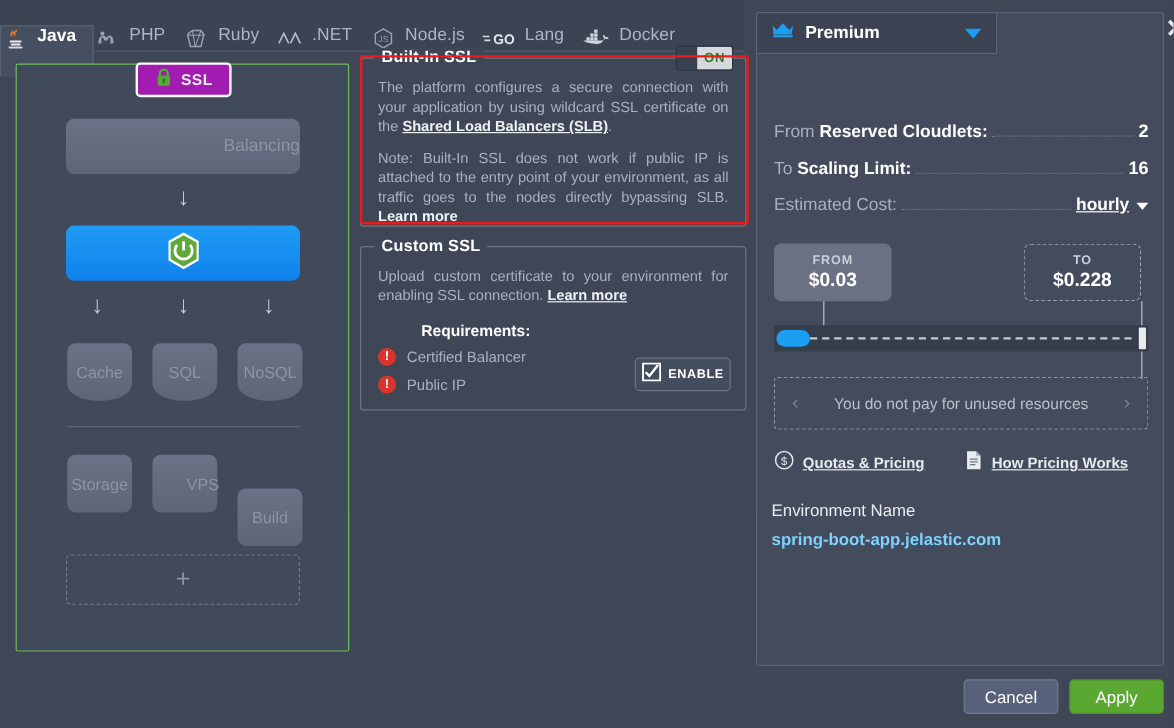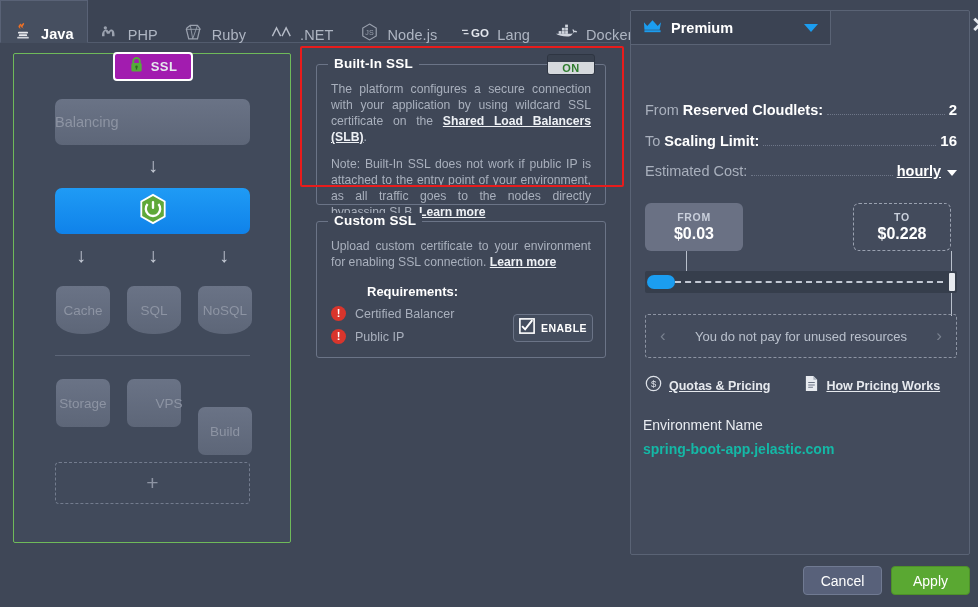--- a/index.html
+++ b/index.html
@@ -14,25 +14,26 @@
   #root { position: relative; width: 978px; height: 607px; background: #3f4757; }
 
   
   .tabbar {
     position: absolute; left: 0; top: 0; width: 620px; height: 43px;
     background: #3c4454;
     border-bottom: 1px solid #525b6d;
     display: flex; align-items: stretch;
   }
   .tab {
-    display: flex; align-items: flex-end; gap: 7px;
-    padding: 0 13px 0 11px; height: 43px;
+    display: flex; align-items: flex-start; gap: 7px;
+    padding: 0 13px 0 1px; height: 43px;
     color: #aeb5c2; font-size: 14.5px; letter-spacing: .1px;
     cursor: pointer; position: relative;
     border-right: 1px solid transparent;
+    margin-top: 21px;
   }
   .tab.active {
     background: #464f60; color: #ffffff; font-weight: bold;
     border-left: 1px solid #596276; border-right: 1px solid #596276;
     border-top: 1px solid #596276;
     border-bottom: 1px solid #464f60;
     margin-bottom: -1px;
   }
   .tab .tic { width: 22px; height: 22px; display: flex; align-items: center; justify-content: center; flex: none; }
 
@@ -45,21 +46,21 @@
     position: absolute; left: 113px; top: 52px; z-index: 5;
     width: 80px; height: 29px; border: 2px solid #ffffff; border-radius: 4px;
     background: #a21caf; display: flex; align-items: center; justify-content: center; gap: 7px;
     cursor: pointer;
   }
   .ssl-badge .lbl { color: #e6e9ee; font-size: 13px; font-weight: 600; letter-spacing: .4px; }
 
   .node {
     background: linear-gradient(180deg,#6a7386 0%,#5d6678 100%);
     border-radius: 7px; color: #8d94a3; font-size: 14.5px;
-    display: flex; align-items: center; justify-content: flex-start;
+    display: flex; align-items: center; justify-content: flex-end;
     cursor: pointer;
   }
   .node-balancing { position: absolute; left: 55px; top: 99px; width: 195px; height: 46px; }
   .node-app {
     position: absolute; left: 55px; top: 188px; width: 195px; height: 46px;
     background: linear-gradient(180deg,#1f9bf5 0%,#0f82ea 100%);
     border-radius: 7px; display: flex; align-items: center; justify-content: center; cursor: pointer;
   }
   .arrow-down { position: absolute; color: #c3c9d4; font-size: 20px; line-height: 1; user-select: none; }
 
@@ -82,37 +83,37 @@
     border: 1px dashed #737c8e; border-radius: 4px;
     display: flex; align-items: center; justify-content: center;
     color: #8d94a3; font-size: 21px; cursor: pointer;
   }
 
   
   .mid { position: absolute; left: 300px; top: 48px; width: 322px; }
 
   .fieldset {
     position: relative; border: 1px solid #6b7487; border-radius: 3px;
-    padding: 16px 14px 14px 14px; margin: 16px;
+    padding: 16px 14px 14px 14px; margin: 0;
   }
   .legend {
     position: absolute; top: -9px; left: 11px; background: #3f4757;
     padding: 0 6px; color: #ffffff; font-size: 13.5px; font-weight: bold;
     letter-spacing: .2px;
   }
   .redframe {
     position: absolute; left: 300px; top: 46px; width: 324px; height: 141px;
     border: 2px solid #e81c1c; border-radius: 2px; pointer-events: none; z-index: 4;
   }
   .ptext { color: #a9b0bd; font-size: 12.2px; line-height: 16px; text-align: justify; }
   .ptext a, .lnk { color: #eef1f5; text-decoration: underline; font-weight: bold; cursor: pointer; }
   .toggle {
     position: absolute; right: 10px; top: -11px; width: 48px; height: 21px;
     border-radius: 3px; background: #39414f; display: flex; cursor: pointer;
-    border: 1px solid #2e3542; overflow: hidden; flex-direction: column;
+    border: 1px solid #2e3542; overflow: hidden;
   }
   .toggle .knob { width: 17px; height: 100%; background: #39414f; }
   .toggle .on {
     flex: 1; background: #d6d9dd; color: #2f7d2f; font-size: 11px; font-weight: bold;
     display: flex; align-items: center; justify-content: center; letter-spacing: .6px;
   }
   .req-title { color: #ffffff; font-size: 13px; font-weight: bold; margin: 14px 0 7px; padding-left: 36px; }
   .req-row { display: flex; align-items: center; gap: 9px; margin-bottom: 8px; }
   .req-row .lbl2 { color: #a9b0bd; font-size: 12.5px; }
   .excl {
@@ -178,21 +179,21 @@
     display: flex; align-items: center; justify-content: space-between; padding: 0 14px;
   }
   .unused .txt { color: #b9c0cc; font-size: 13px; flex: 1; text-align: center; }
   .chev { color: #79818f; font-size: 17px; user-select: none; cursor: pointer; }
 
   .linkrow { position: absolute; left: 14px; top: 364px; width: 312px; display: flex; gap: 34px; align-items: center; }
   .linkitem { display: flex; align-items: center; gap: 7px; cursor: pointer; }
   .linkitem .lt { color: #e6e9ee; font-size: 12.5px; font-weight: bold; text-decoration: underline; }
 
   .envname { position: absolute; left: 12px; top: 406px; color: #e9ecf1; font-size: 14px; }
-  .envval { position: absolute; left: 12px; top: 430px; color: #14b8a6; font-size: 14px; font-weight: bold; }
+  .envval { position: absolute; left: 12px; top: 430px; color: #7dd3fc; font-size: 14px; font-weight: bold; }
 
   
   .footer { position: absolute; left: 0; bottom: 0; width: 978px; height: 52px; background: #3f4757; }
   .btn {
     position: absolute; top: 11px; height: 29px; border-radius: 4px;
     display: flex; align-items: center; justify-content: center;
     font-size: 14px; color: #ffffff; cursor: pointer;
   }
   .btn-cancel { right: 96px; width: 79px; background: #58617a; border: 1px solid #707a92; }
   .btn-apply { right: 8px; width: 79px; background: #5aa832; border: 1px solid #4e9129; }

